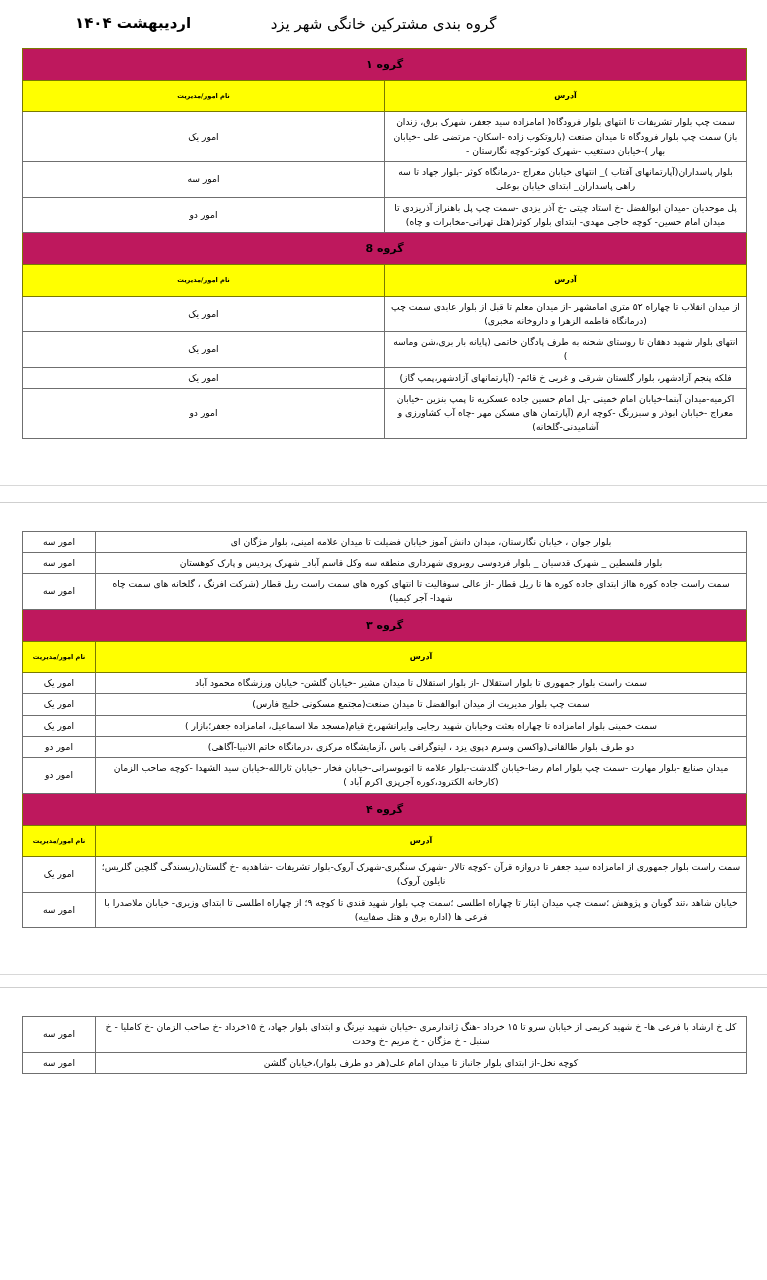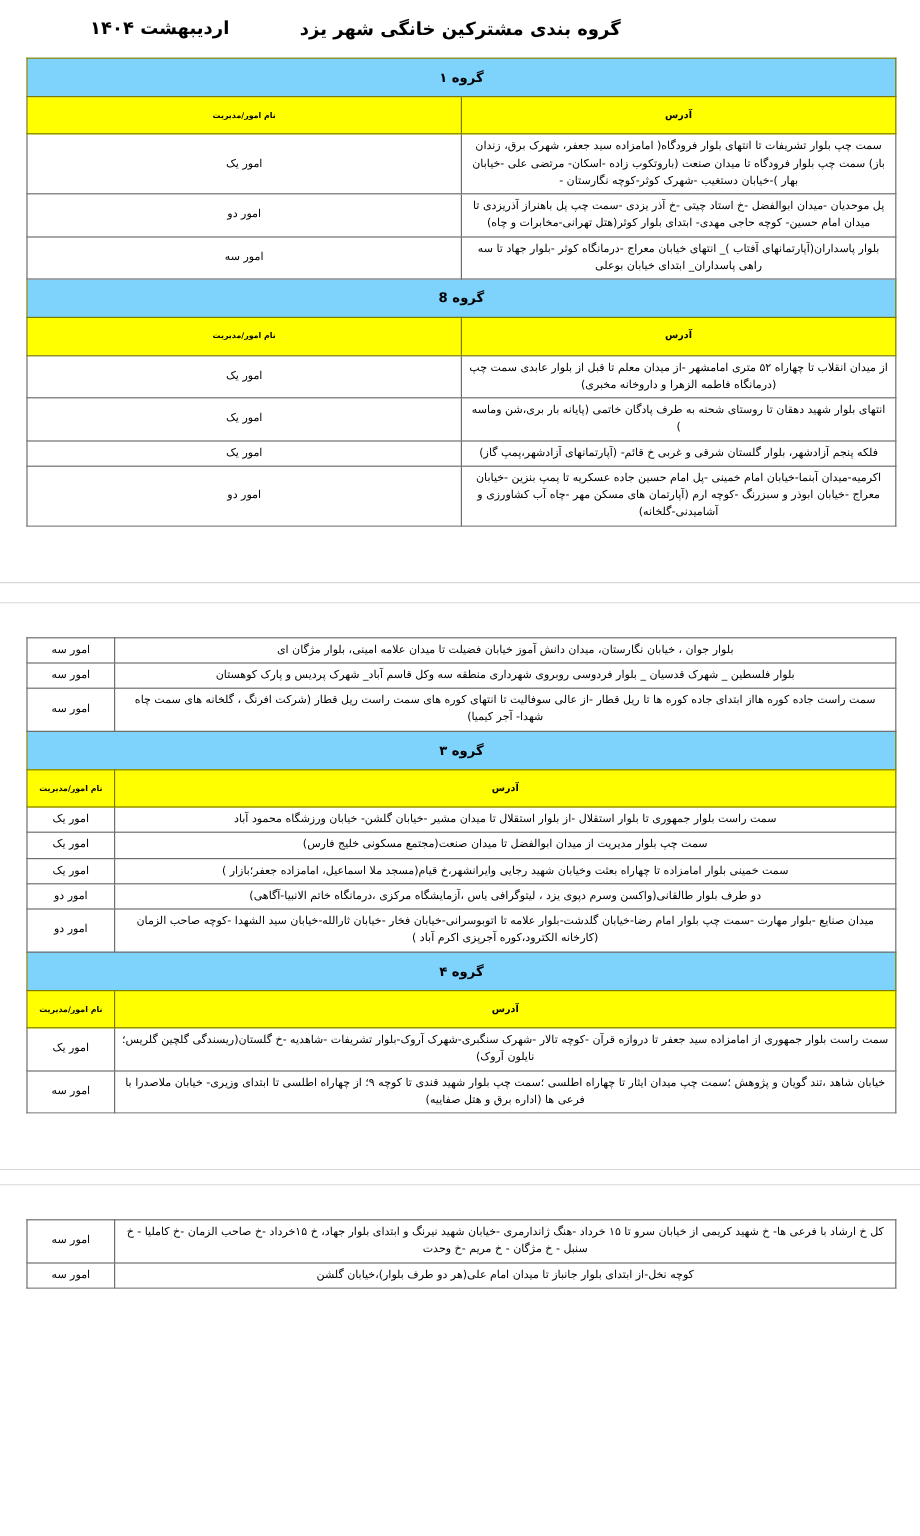--- a/index.html
+++ b/index.html
@@ -34,21 +34,21 @@
     display:flex;
     align-items:center;
     justify-content:center;
     height:48px;
     padding:0 18px;
     box-sizing:border-box;
     position:relative;
   }
   .doc-title{
     font-size:15px;
-    font-weight:bold;
+    font-weight:normal;
     letter-spacing:0px;
     white-space:nowrap;
   }
   .doc-date{
     position:absolute;
     right:auto;
     left:75px;
     top:14px;
     font-size:15px;
     font-weight:bold;
@@ -78,21 +78,21 @@
     text-align:center;
     padding:5px 8px;
   }
   td.mgr{
     width:62px;
     text-align:center;
     font-size:9.6px;
     white-space:nowrap;
   }
   tr.group-head td{
-    background:#7dd3fc;
+    background:#be185d;
     font-weight:bold;
     font-size:11px;
     padding:7px 4px;
     border-color:#7a7a00;
     text-align:center;
   }
   tr.col-head td{
     background:#FFFF00;
     font-weight:bold;
     font-size:8px;
@@ -127,26 +127,26 @@
           <tr class="col-head">
             <td class="addr">آدرس</td>
             <td class="mgr">نام امور/مدیریت</td>
           </tr>
 
           <tr>
             <td class="addr">سمت چپ بلوار تشریفات تا انتهای بلوار فرودگاه( امامزاده سید جعفر، شهرک برق، زندان باز) سمت چپ بلوار فرودگاه تا میدان صنعت (باروتکوب زاده -اسکان- مرتضی علی -خیابان بهار )-خیابان دستغیب -شهرک کوثر-کوچه نگارستان -</td>
             <td class="mgr">امور یک</td>
           </tr>
           <tr>
+            <td class="addr">بلوار پاسداران(آپارتمانهای آفتاب )_ انتهای خیابان معراج -درمانگاه کوثر -بلوار جهاد تا سه راهی پاسداران_ ابتدای خیابان بوعلی</td>
+            <td class="mgr">امور سه</td>
+          </tr>
+          <tr>
             <td class="addr">پل موحدیان -میدان ابوالفضل -خ استاد چیتی -خ آذر یزدی -سمت چپ پل باهنراز آذریزدی تا میدان امام حسین- کوچه حاجی مهدی- ابتدای بلوار کوثر(هتل تهرانی-مخابرات و چاه)</td>
             <td class="mgr">امور دو</td>
-          </tr>
-          <tr>
-            <td class="addr">بلوار پاسداران(آپارتمانهای آفتاب )_ انتهای خیابان معراج -درمانگاه کوثر -بلوار جهاد تا سه راهی پاسداران_ ابتدای خیابان بوعلی</td>
-            <td class="mgr">امور سه</td>
           </tr>
 
           <tr class="group-head">
             <td colspan="2">گروه 8</td>
           </tr>
           <tr class="col-head">
             <td class="addr">آدرس</td>
             <td class="mgr">نام امور/مدیریت</td>
           </tr>
 

